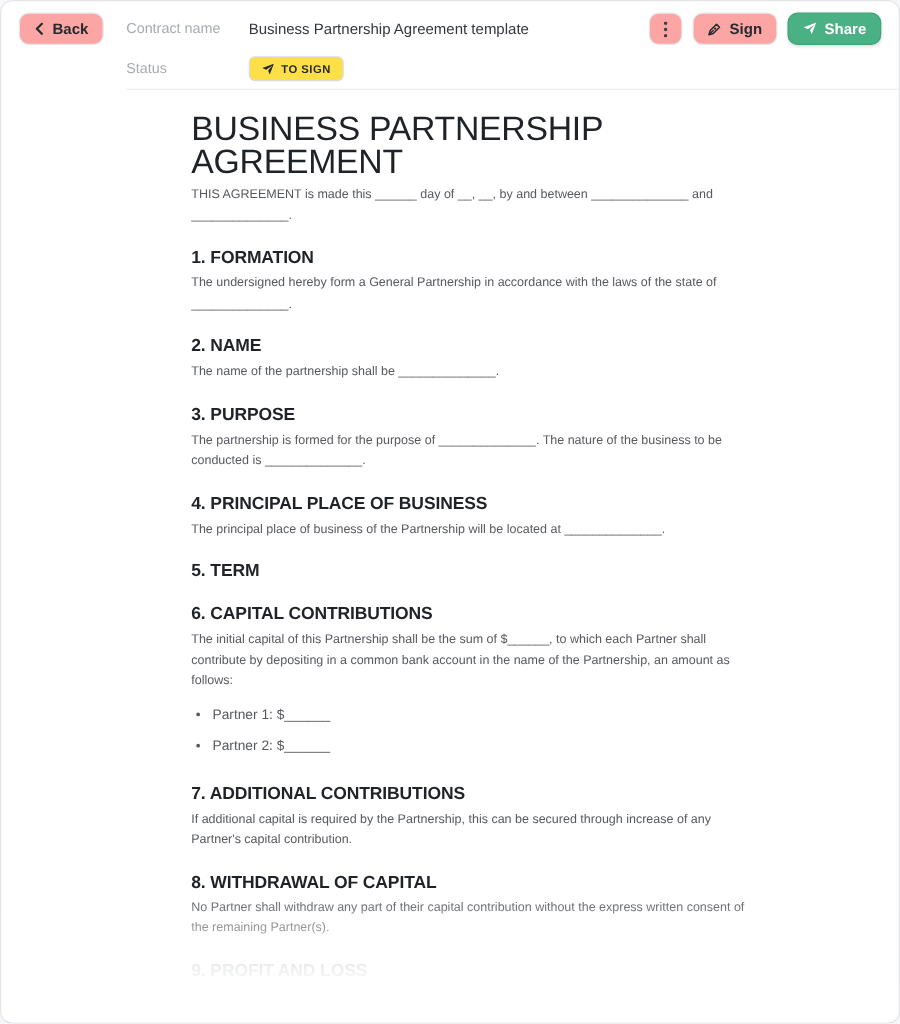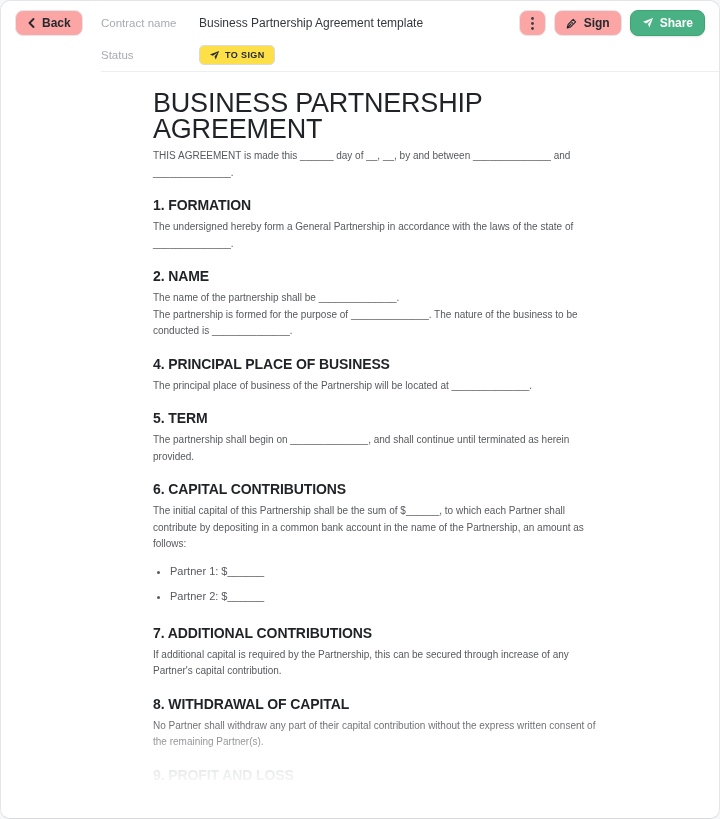--- a/index.html
+++ b/index.html
@@ -239,31 +239,31 @@
         <h2>1. FORMATION</h2>
         <p>The undersigned hereby form a General Partnership in accordance with the laws of the state of ______________.</p>
       </div>
 
       <div class="section">
         <h2>2. NAME</h2>
         <p>The name of the partnership shall be ______________.</p>
       </div>
 
       <div class="section">
+        <h2>3. PURPOSE</h2>
         <p>The partnership is formed for the purpose of ______________. The nature of the business to be conducted is ______________.</p>
       </div>
 
       <div class="section">
         <h2>4. PRINCIPAL PLACE OF BUSINESS</h2>
         <p>The principal place of business of the Partnership will be located at ______________.</p>
       </div>
 
       <div class="section">
         <h2>5. TERM</h2>
-        <p>The partnership shall begin on ______________, and shall continue until terminated as herein provided.</p>
       </div>
 
       <div class="section">
         <h2>6. CAPITAL CONTRIBUTIONS</h2>
         <p>The initial capital of this Partnership shall be the sum of $______, to which each Partner shall contribute by depositing in a common bank account in the name of the Partnership, an amount as follows:</p>
         <ul>
           <li>Partner 1: $______</li>
           <li>Partner 2: $______</li>
         </ul>
       </div>

